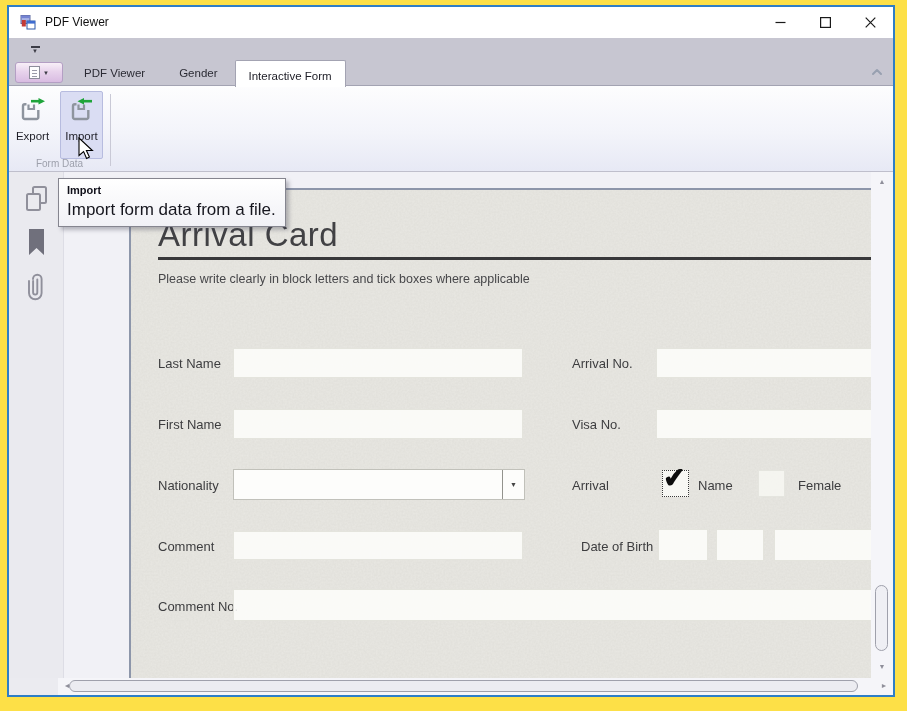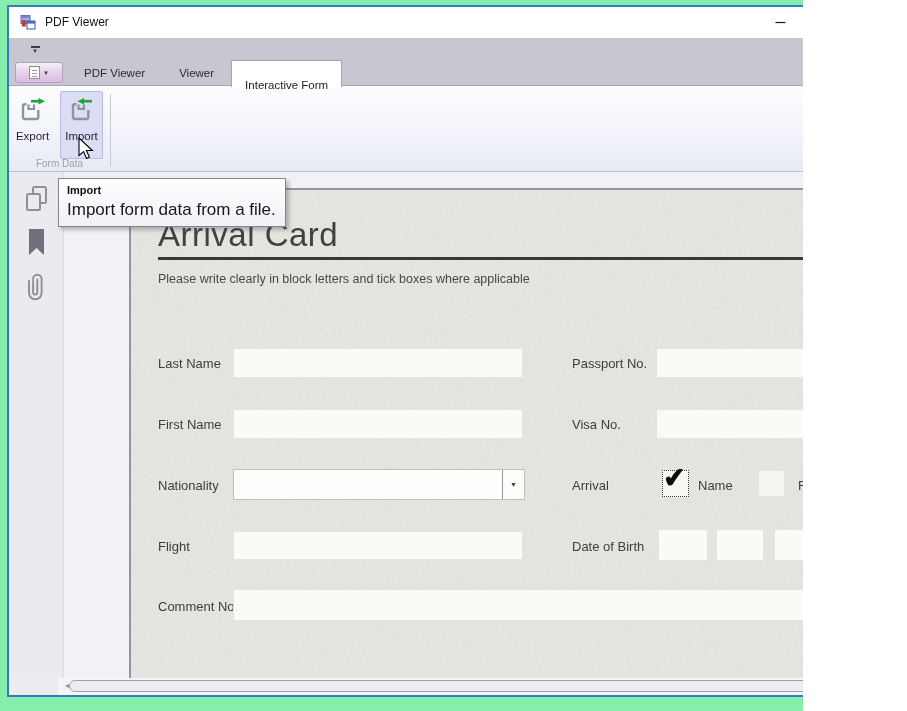--- a/index.html
+++ b/index.html
@@ -1,17 +1,17 @@
 <!DOCTYPE html>
 <html><head>
 <meta charset="utf-8">
 <style>
   * { margin:0; padding:0; box-sizing:border-box; }
   body { background:#ffffff; font-family:"Liberation Sans", sans-serif; }
-  .screen { position:relative; width:803px; height:711px; background:#86efac; overflow:hidden; }
+  .screen { position:relative; width:907px; height:711px; background:#fde047; overflow:hidden; }
   .window { position:absolute; left:7px; top:5px; width:888px; height:692px;
             border:2px solid #2e7ec6; background:#fff; }
 
   
   .titlebar { position:absolute; left:0; top:0; right:0; height:31px; background:#fff; }
   .app-icon { position:absolute; left:11px; top:7px; width:16px; height:16px; }
   .win-title { position:absolute; left:36px; top:0; line-height:31px; font-size:12px; color:#101010; }
   .win-controls { position:absolute; right:0; top:0; height:31px; display:flex; }
   .win-btn { width:45px; height:31px; display:flex; align-items:center; justify-content:center; background:#fff; border:none; }
 
@@ -24,21 +24,21 @@
   
   .tab-row { position:absolute; left:0; top:53px; right:0; height:26px; background:#c7c6d1; border-bottom:1px solid #a3a3b2; }
   .app-menu-btn { position:absolute; left:6px; top:2px; width:48px; height:21px; border:1px solid #b49fc4;
       border-radius:3px; background:linear-gradient(#f8f0f8,#e8d3ec 45%,#d9bce2); display:flex; align-items:center; justify-content:center; gap:3px; }
   .doc-glyph { width:11px; height:13px; background:#fdfdfe; border:1px solid #8c8c9a; position:relative; }
   .doc-glyph i { position:absolute; left:2px; right:2px; height:1px; background:#9a9aa8; }
   .app-menu-arrow { font-size:6px; color:#3c3c46; }
   .tabs { position:absolute; left:58px; top:0; height:26px; display:flex; }
   .tab { padding:0 17px; line-height:26px; font-size:11.5px; color:#2b2b34; }
   .tab.active { background:#fff; border:1px solid #a3a3b2; border-bottom:none; border-radius:2px 2px 0 0;
-      height:27px; line-height:25px; padding:12px 13px; position:relative; z-index:3; color:#1c1c25; }
+      height:27px; line-height:25px; padding:3px 13px; position:relative; z-index:3; color:#1c1c25; }
   .ribbon-collapse { position:absolute; right:8px; top:5px; width:16px; height:16px; background:transparent; border:none; }
 
   
   .ribbon { position:absolute; left:0; top:79px; right:0; height:86px;
       background:linear-gradient(#fdfdfe, #f3f4fa 55%, #e7e9f5); border-bottom:1px solid #bfbfcc; }
   .ribbon-btn { position:absolute; top:5px; width:43px; height:68px; background:transparent; border:1px solid transparent;
       display:flex; flex-direction:column; align-items:center; padding-top:6px; gap:7px; }
   .ribbon-btn .lbl { font-size:11.5px; color:#1f1f28; }
   .btn-export { left:2px;text-align:center; }
   .btn-import { left:51px; background:#daddf3; border:1px solid #b7bcdf; border-radius:2px; }
@@ -136,21 +136,21 @@
     <button class="app-menu-btn">
       <span class="doc-glyph">
             <i style="top:3px"></i>
             <i style="top:6px"></i>
             <i style="top:9px"></i>
           </span>
       <span class="app-menu-arrow">▼</span>
     </button>
     <div class="tabs">
       <div class="tab">PDF Viewer</div>
-      <div class="tab">Viewer</div>
+      <div class="tab">Gender</div>
       <div class="tab active">Interactive Form</div>
     </div>
     <button class="ribbon-collapse">
       <svg width="14" height="14" viewBox="0 0 14 14">
             <path d="M3,9 L7,5 L11,9" fill="none" stroke="#98a0b0" stroke-width="2" stroke-linecap="round" stroke-linejoin="round"></path>
           </svg>
     </button>
   </div>
 
   <div class="ribbon">
@@ -208,21 +208,21 @@
               </filter>
           <rect width="100%" height="100%" filter="url(#paperNoise)"></rect>
         </svg>
 
         <div class="doc-title">Arrival Card</div>
         <div class="doc-rule"></div>
         <div class="doc-subtitle">Please write clearly in block letters and tick boxes where applicable</div>
 
         <div class="f-label" style="left:27px; top:166px">Last Name</div>
         <div class="field" style="left:102px; top:158px; width:290px; height:30px"></div>
-        <div class="f-label" style="left:441px; top:166px">Passport No.</div>
+        <div class="f-label" style="left:441px; top:166px">Arrival No.</div>
         <div class="field" style="left:525px; top:158px; width:234px; height:30px"></div>
 
         <div class="f-label" style="left:27px; top:227px">First Name</div>
         <div class="field" style="left:102px; top:219px; width:290px; height:30px"></div>
         <div class="f-label" style="left:441px; top:227px">Visa No.</div>
         <div class="field" style="left:525px; top:219px; width:234px; height:30px"></div>
 
         <div class="f-label" style="left:27px; top:288px">Nationality</div>
         <div class="combo" style="left:102px; top:279px; width:292px; height:31px">
           <span></span>
@@ -231,23 +231,23 @@
           </button>
         </div>
         <div class="f-label" style="left:441px; top:288px">Arrival</div>
         <div class="checkbox checked" style="left:531px; top:280px">
           <span class="checkmark">✔</span>
         </div>
         <div class="f-label" style="left:567px; top:288px">Name</div>
         <div class="checkbox unchecked" style="left:627px; top:280px"></div>
         <div class="f-label" style="left:667px; top:288px">Female</div>
 
-        <div class="f-label" style="left:27px; top:349px">Flight</div>
+        <div class="f-label" style="left:27px; top:349px">Comment</div>
         <div class="field" style="left:102px; top:341px; width:290px; height:29px"></div>
-        <div class="f-label" style="left:441px; top:349px">Date of Birth</div>
+        <div class="f-label" style="left:450px; top:349px">Date of Birth</div>
         <div class="field" style="left:527px; top:339px; width:50px; height:32px"></div>
         <div class="field" style="left:585px; top:339px; width:48px; height:32px"></div>
         <div class="field" style="left:643px; top:339px; width:116px; height:32px"></div>
 
         <div class="f-label" style="left:27px; top:409px">Comment No.</div>
         <div class="field" style="left:102px; top:399px; width:657px; height:32px"></div>
       </div>
     </div>
 
     <div class="vscroll">

